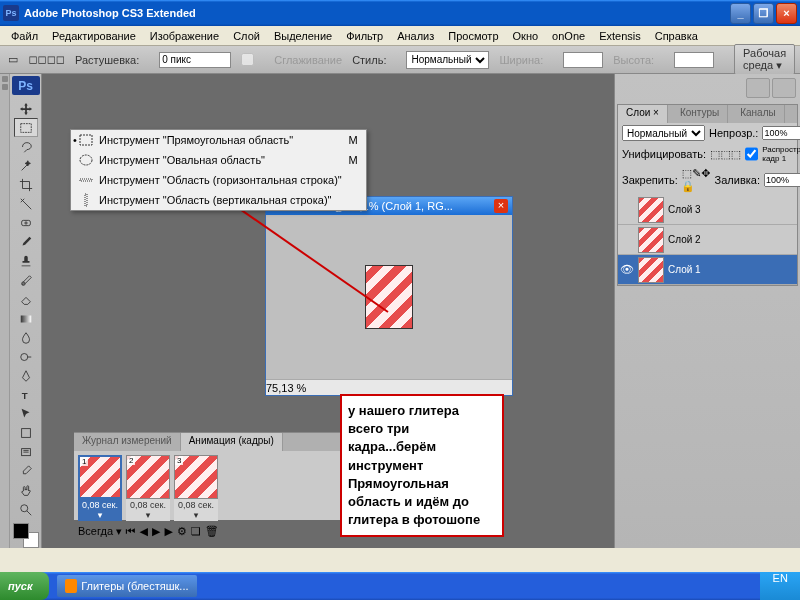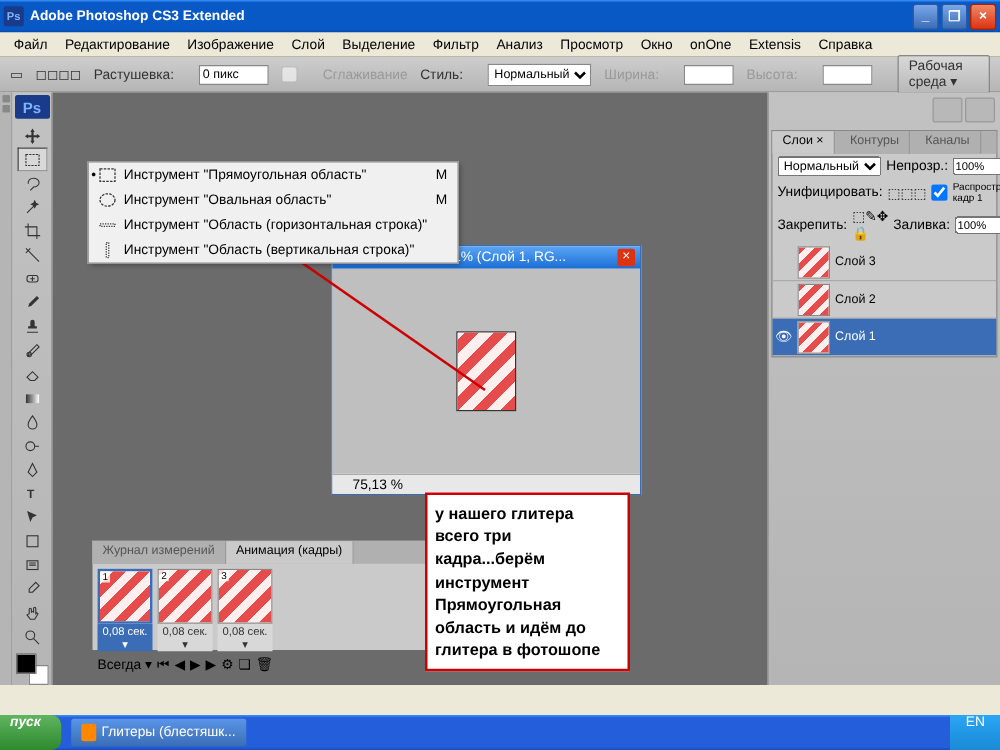--- a/index.html
+++ b/index.html
@@ -13,21 +13,21 @@
 .win-btn { width: 21px; height: 21px; background: linear-gradient(to bottom, #7ba7e8, #3a6db5); border: 1px solid #2a5a9e; border-radius: 3px; display: flex; align-items: center; justify-content: center; color: white; font-weight: bold; }
 .win-btn.close { background: linear-gradient(to bottom, #ee8866, #dd3311); border-color: #aa2200; }
 
 
 .menubar { height: 20px; background: #ece9d8; display: flex; align-items: center; padding: 0 5px; gap: 2px; border-bottom: 1px solid #aca899; }
 .menubar span { padding: 2px 6px; cursor: default; }
 
 
 .optionsbar { height: 28px; background: linear-gradient(to bottom, #cdcdcd, #b5b5b5); display: flex; align-items: center; padding: 0 8px; gap: 10px; color: #333; border-bottom: 1px solid #888; }
 .optionsbar .field { display: flex; align-items: center; gap: 20px; }
-.optionsbar input[type=text] { width: 56px; height: 16px; font-size: 10px; padding: 0 2px; border: 1px solid #888; background: white; }
+.optionsbar input[type=text] { width: 72px; height: 16px; font-size: 10px; padding: 0 2px; border: 1px solid #888; background: white; }
 .optionsbar select { height: 18px; font-size: 10px; border: 1px solid #888; background: white; }
 .refine-btn { padding: 2px 10px; background: linear-gradient(to bottom, #d8d8d8, #b8b8b8); border: 1px solid #888; border-radius: 2px; color: #888; }
 .workspace-btn { padding: 2px 8px; background: linear-gradient(to bottom, #d8d8d8, #b8b8b8); border: 1px solid #888; border-radius: 2px; color: #333; }
 
 
 .main { display: flex; height: 474px; }
 .toolbox { width: 32px; background: linear-gradient(to bottom, #c2c2c2, #b5b5b5); border-right: 1px solid #888; display: flex; flex-direction: column; align-items: center; padding-top: 2px; }
 .toolbox .ps-logo { width: 28px; height: 20px; background: #1a3a8a; border-radius: 2px; margin-bottom: 4px; display: flex; align-items: center; justify-content: center; color: #7db3ff; font-weight: bold; font-size: 12px; }
 .tool { width: 24px; height: 20px; display: flex; align-items: center; justify-content: center; cursor: pointer; border: 1px solid transparent; margin-bottom: 0; }
 .tool.active { background: #d8d8d8; border: 1px inset #999; }
@@ -43,21 +43,21 @@
 .flyout-item { display: flex; align-items: center; padding: 3px 24px 3px 8px; gap: 6px; white-space: nowrap; position: relative; }
 .flyout-item.sel::before { content: "•"; position: absolute; left: 2px; }
 .flyout-item .shortcut { position: absolute; right: 8px; }
 .flyout-item .icn { width: 14px; height: 14px; display: inline-block; }
 
 
 .doc-window { position: absolute; top: 122px; left: 223px; width: 248px; height: 200px; background: white; border: 1px solid #3a6db5; }
 .doc-title { height: 18px; background: linear-gradient(to bottom, #5aa5f5, #1a6dd5); color: white; display: flex; align-items: center; padding: 0 4px; font-size: 10px; }
 .doc-title .close-x { margin-left: auto; width: 14px; height: 14px; background: #dd3311; border-radius: 2px; text-align: center; line-height: 12px; }
 .doc-content { height: 164px; background: #bfbfbf; position: relative; display: flex; align-items: center; justify-content: center; }
-.doc-status { height: 16px; background: #e8e8e8; border-top: 1px solid #aaa; display: flex; align-items: center; padding: 0 16px; font-size: 9px; }
+.doc-status { height: 16px; background: #e8e8e8; border-top: 1px solid #aaa; display: flex; align-items: center; padding: 0 0; font-size: 9px; }
 .glitter-img { width: 48px; height: 64px; background: white; border: 1px solid #333; position: relative; overflow: hidden; }
 .glitter-img::before { content: ""; position: absolute; inset: 0; background: repeating-linear-gradient(-45deg, rgba(220,0,0,0.7) 0 8px, rgba(255,200,200,0.3) 8px 16px); }
 
 
 .annotation { position: absolute; top: 320px; left: 298px; width: 164px; background: white; border: 2px solid #cc0000; padding: 6px; font-size: 13px; font-weight: bold; line-height: 1.4; z-index: 50; }
 
 
 .right-panels { width: 186px; background: linear-gradient(to bottom, #c2c2c2, #b5b5b5); border-left: 1px solid #888; display: flex; flex-direction: column; }
 .docked-icons { display: flex; justify-content: flex-end; padding: 4px; gap: 2px; }
 .docked-icons span { width: 24px; height: 20px; background: #b8b8b8; border: 1px solid #999; border-radius: 2px; }
@@ -85,21 +85,21 @@
 .frame-thumb { width: 44px; height: 44px; background: white; border: 1px solid #888; position: relative; overflow: hidden; }
 .frame-thumb::before { content: ""; position: absolute; inset: 0; background: repeating-linear-gradient(-45deg, rgba(220,0,0,0.7) 0 7px, rgba(255,200,200,0.3) 7px 14px); }
 .frame-thumb.sel { border: 2px solid #3a6db5; }
 .frame-num { position: absolute; top: 0; left: 0; background: rgba(255,255,255,0.8); font-size: 8px; padding: 0 2px; z-index: 2; }
 .frame-delay { font-size: 9px; text-align: center; background: #3a6db5; color: white; padding: 1px; }
 .frame:not(.selected) .frame-delay { background: #d8d8d8; color: #333; }
 .bp-controls { display: flex; align-items: center; padding: 0 4px; gap: 4px; font-size: 9px; }
 
 
 .taskbar { position: absolute; bottom: 0; left: 0; right: 0; height: 28px; background: linear-gradient(to bottom, #3a95ff 0%, #245edb 8%, #245edb 92%, #1a4ab5 100%); display: flex; align-items: center; }
-.start-btn { height: 28px; padding: 0 16px 0 8px; background: linear-gradient(to bottom, #5fb55f, #2d8a2d); color: white; font-weight: bold; font-style: italic; display: flex; border-radius: 0 8px 8px 0; }
+.start-btn { height: 28px; padding: 0 16px 0 8px; background: linear-gradient(to bottom, #5fb55f, #2d8a2d); color: white; font-weight: bold; font-style: italic; display: flex; align-items: center; border-radius: 0 8px 8px 0; }
 .task-item { height: 22px; padding: 0 8px; margin: 0 2px; background: linear-gradient(to bottom, #5a95e8, #3a6db5); color: white; display: flex; align-items: center; border-radius: 2px; max-width: 140px; overflow: hidden; white-space: nowrap; font-size: 10px; gap: 4px; }
 .task-item.active { background: linear-gradient(to bottom, #1a4a95, #2a5aa5); }
 .tray { margin-left: auto; height: 28px; background: linear-gradient(to bottom, #2aa5f5, #1a8ad5); display: flex; align-items: center; padding: 0 6px; gap: 3px; color: white; font-size: 10px; flex-direction: column; }
 .tray-icon { width: 14px; height: 14px; display: inline-block; border-radius: 2px; }
 
 
 .arrow-line { position: absolute; z-index: 60; pointer-events: none; }
 
 
 .left-strip { width: 10px; background: #b5b5b5; border-right: 1px solid #999; display: flex; flex-direction: column; align-items: center; padding-top: 2px; gap: 2px; }

